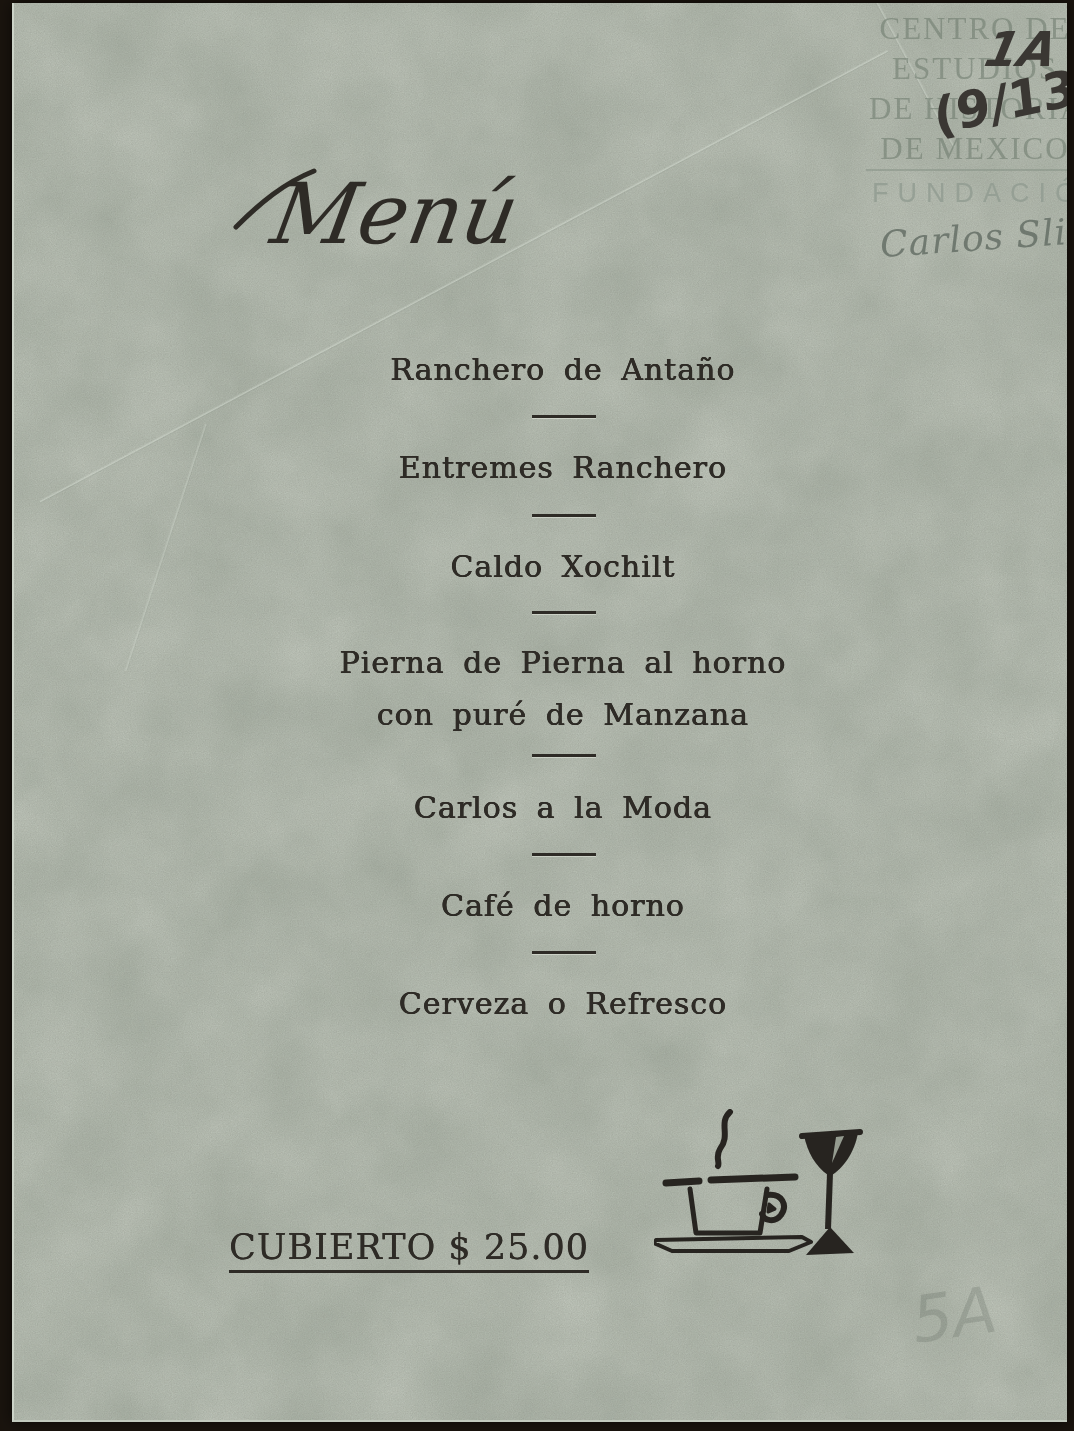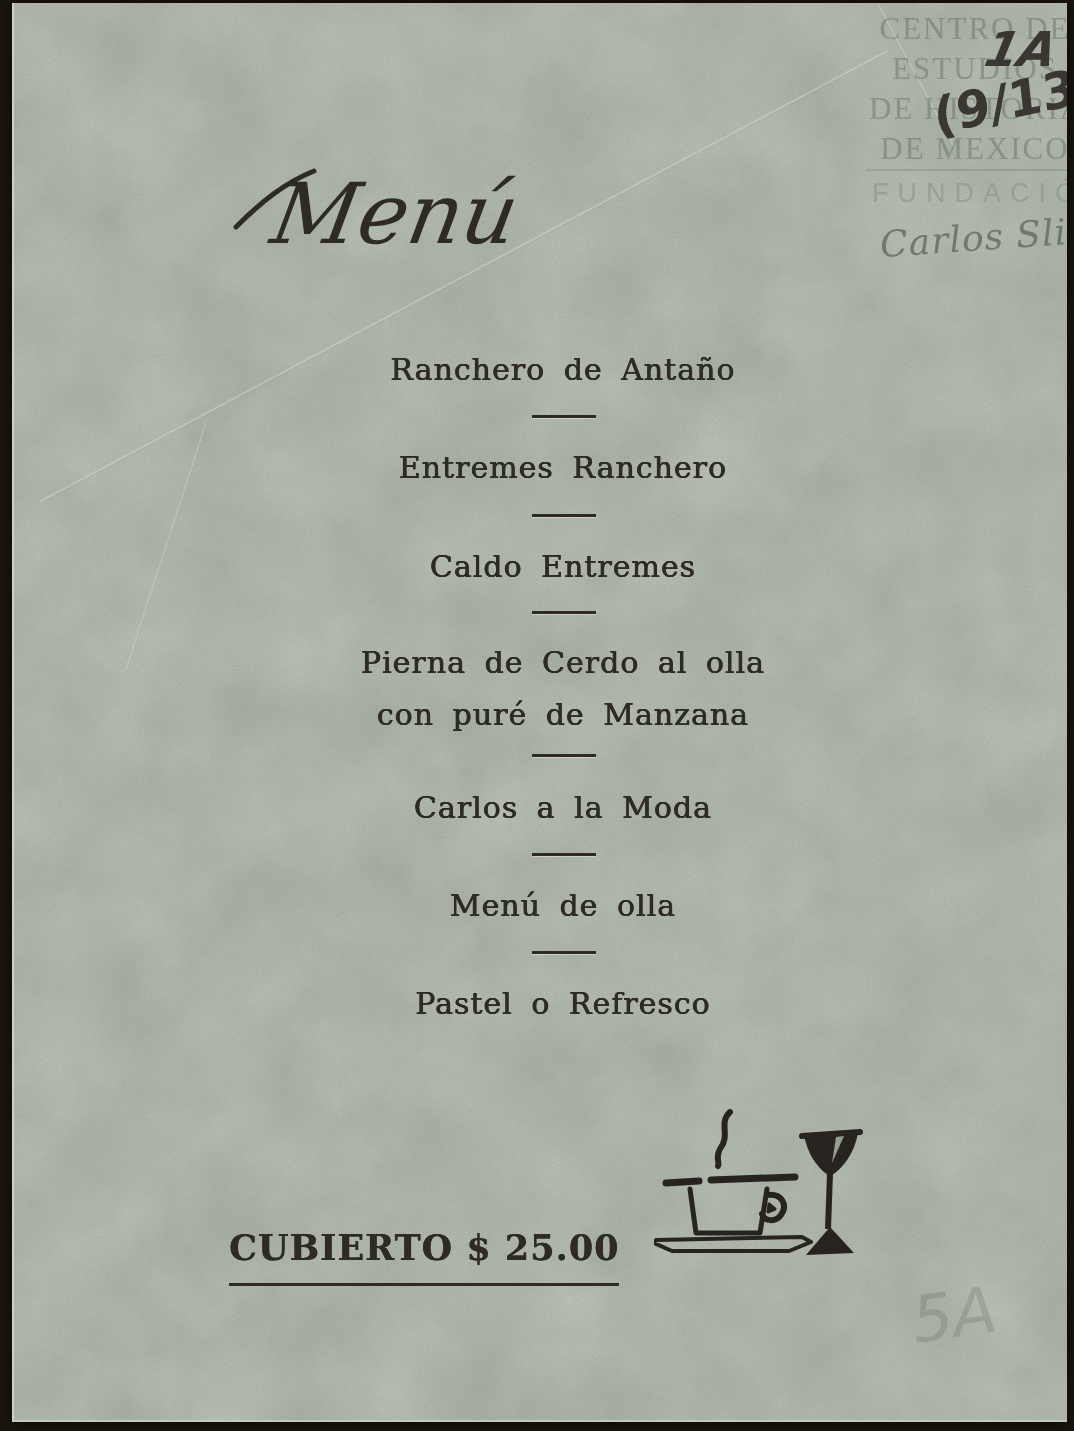--- a/index.html
+++ b/index.html
@@ -54,21 +54,21 @@
   
   .menu-item{position:absolute;left:0;width:1074px;text-align:center;padding-left:24px;box-sizing:border-box;
     font-size:30px;letter-spacing:1px;word-spacing:8px;white-space:nowrap;
     text-shadow:0.35px 0 0 currentColor, -0.35px 0 0 currentColor;}
   .menu-item .second-line{display:block;margin-top:17px;}
   .sep{position:absolute;left:518px;width:64px;height:3px;background:#2e2b26;
     box-shadow:0 1px 0 rgba(235,240,230,0.5);}
 
   
   .price{position:absolute;left:215px;top:1224px;font-size:35px;letter-spacing:1px;
-    font-weight:700;border-bottom:3px solid #2e2b26;padding-bottom:15px;
+    font-weight:400;border-bottom:3px solid #2e2b26;padding-bottom:3px;
     text-shadow:0.3px 0 0 currentColor;white-space:nowrap;}
 
   .illustration{position:absolute;left:640px;top:1106px;width:215px;height:152px;}
 </style>
 </head>
 <body>
 
 <div class="paper">
 
   <svg class="texture" xmlns="http://www.w3.org/2000/svg">
@@ -106,36 +106,36 @@
     <path d="M4,96 C28,72 52,52 82,40" fill="none" stroke="#2e2b26" stroke-width="5" stroke-linecap="round"></path>
     <text x="56" y="112" font-family="DejaVu Serif, serif" font-style="italic" font-size="84" fill="#2e2b26" transform="skewX(-10)">Menú</text>
   </svg>
 
   <div class="menu-item ink" style="top:349px"><span>Ranchero de Antaño</span></div>
   <div class="sep" style="top:412px"></div>
 
   <div class="menu-item ink" style="top:447px"><span>Entremes Ranchero</span></div>
   <div class="sep" style="top:511px"></div>
 
-  <div class="menu-item ink" style="top:546px"><span>Caldo Entremes</span></div>
+  <div class="menu-item ink" style="top:546px"><span>Caldo Xochilt</span></div>
   <div class="sep" style="top:608px"></div>
 
   <div class="menu-item ink" style="top:642px">
-    <span>Pierna de Cerdo al olla</span>
+    <span>Pierna de Pierna al horno</span>
     <span class="second-line">con puré de Manzana</span>
   </div>
   <div class="sep" style="top:751px"></div>
 
   <div class="menu-item ink" style="top:787px"><span>Carlos a la Moda</span></div>
   <div class="sep" style="top:850px"></div>
 
-  <div class="menu-item ink" style="top:885px"><span>Menú de olla</span></div>
+  <div class="menu-item ink" style="top:885px"><span>Café de horno</span></div>
   <div class="sep" style="top:948px"></div>
 
-  <div class="menu-item ink" style="top:983px"><span>Pastel o Refresco</span></div>
+  <div class="menu-item ink" style="top:983px"><span>Cerveza o Refresco</span></div>
 
   <div class="price ink">CUBIERTO $ 25.00</div>
 
   <svg class="illustration" viewBox="0 0 215 152" xmlns="http://www.w3.org/2000/svg">
     <g stroke="#272420" fill="none" stroke-linecap="round" stroke-linejoin="round">
 
       <path d="M76,3 C64,14 77,26 66,40 C61,48 66,53 64,57" stroke-width="6"></path>
 
       <path d="M12,74 L45,72" stroke-width="7"></path>
       <path d="M57,71 L141,68" stroke-width="7"></path>

